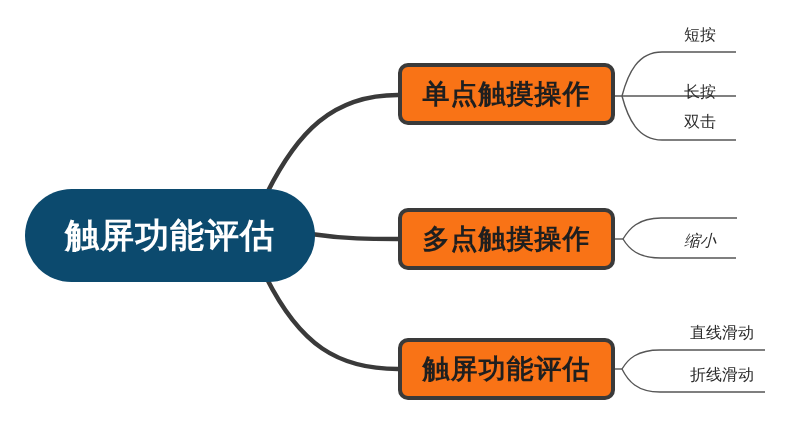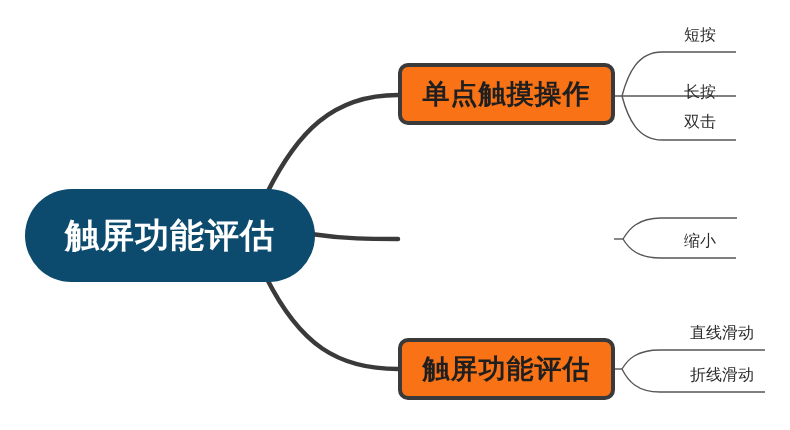--- a/index.html
+++ b/index.html
@@ -93,24 +93,25 @@
     <path d="M 623 239 C 629 249 638 258 661 258 H 736" stroke="#565656" stroke-width="1.4"></path>
 
     <path d="M 614 369 H 622" stroke="#565656" stroke-width="1.4"></path>
     <path d="M 622 369 C 628 359 637 350 660 350 H 765" stroke="#565656" stroke-width="1.4"></path>
     <path d="M 622 369 C 628 381 637 392 660 392 H 765" stroke="#565656" stroke-width="1.4"></path>
   </svg>
 
   <div class="node root-node">触屏功能评估</div>
 
   <div class="node branch-node branch-1">单点触摸操作</div>
+  <div class="node branch-node branch-2">多点触摸操作</div>
   <div class="node branch-node branch-3">触屏功能评估</div>
 
   <div class="node leaf-node leaf-2col" style="top:23px;">短按</div>
   <div class="node leaf-node leaf-2col" style="top:66px;margin-top:14px;">长按</div>
   <div class="node leaf-node leaf-2col" style="top:110px;">双击</div>
 
-  <div class="node leaf-node leaf-2col" style="top:229px;">缩小</div>
+  <div class="node leaf-node leaf-2col" style="top:229px;font-style:italic;">缩小</div>
 
   <div class="node leaf-node leaf-4col" style="top:321px;">直线滑动</div>
   <div class="node leaf-node leaf-4col" style="top:363px;">折线滑动</div>
 
 </div>
 
 </body></html>

